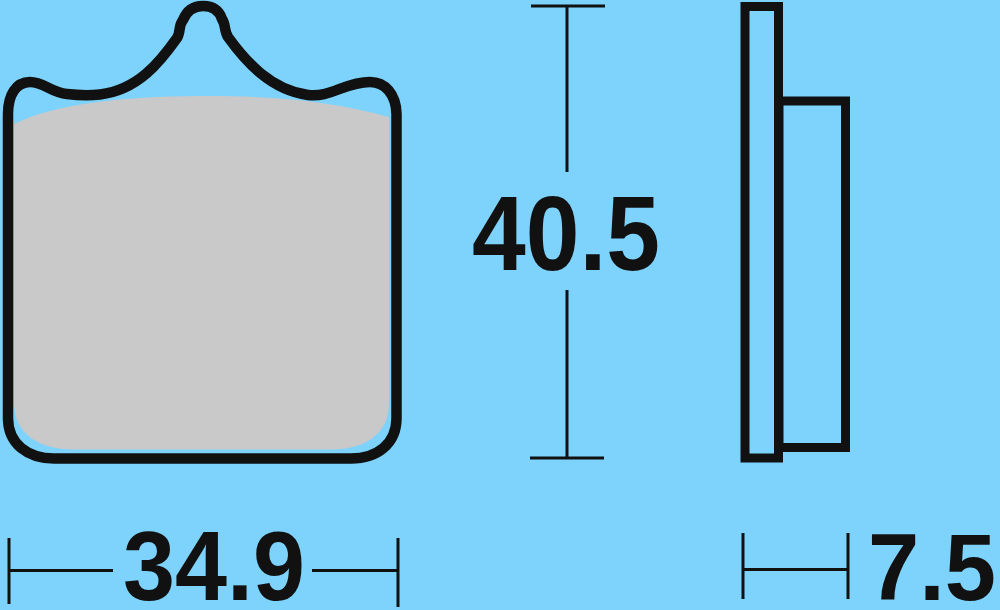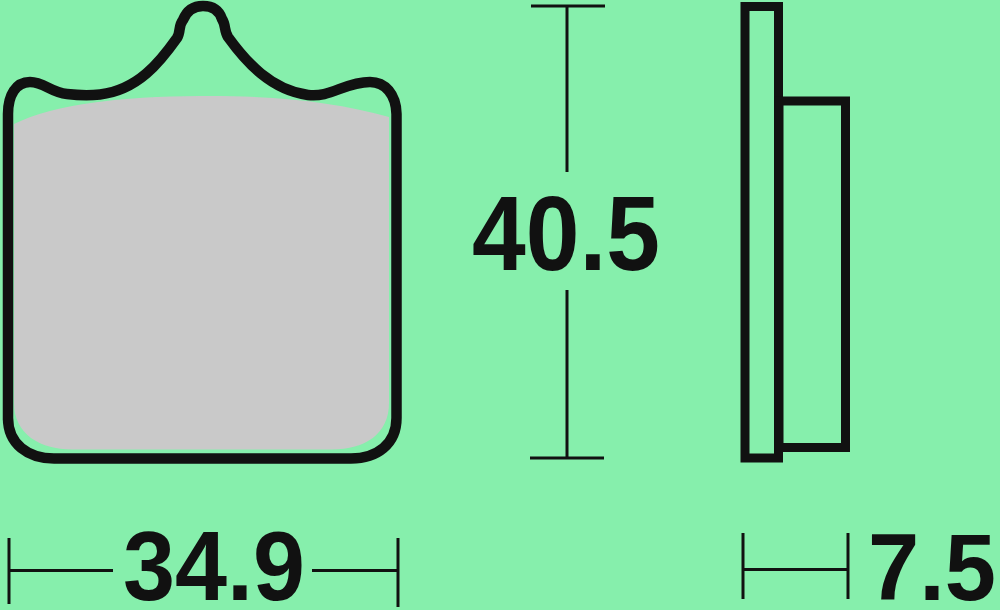--- a/index.html
+++ b/index.html
@@ -5,21 +5,21 @@
   html, body {
     margin: 0;
     padding: 0;
     background: #ffffff;
     font-family: "Liberation Sans", sans-serif;
   }
   #stage {
     position: relative;
     width: 1000px;
     height: 610px;
-    background: #86efac;
+    background: #7dd3fc;
     overflow: hidden;
     text-align: right;
   }
   svg { display: block; }
   .ink-stroke {
     stroke: #111111;
     fill: none;
   }
   .outline {
     stroke-width: 10.5;

